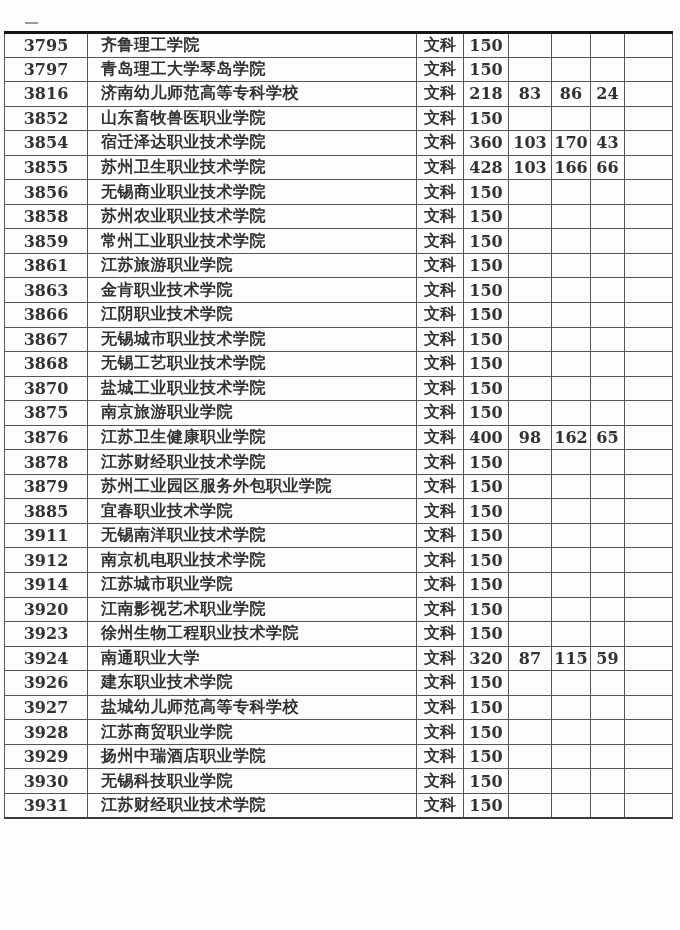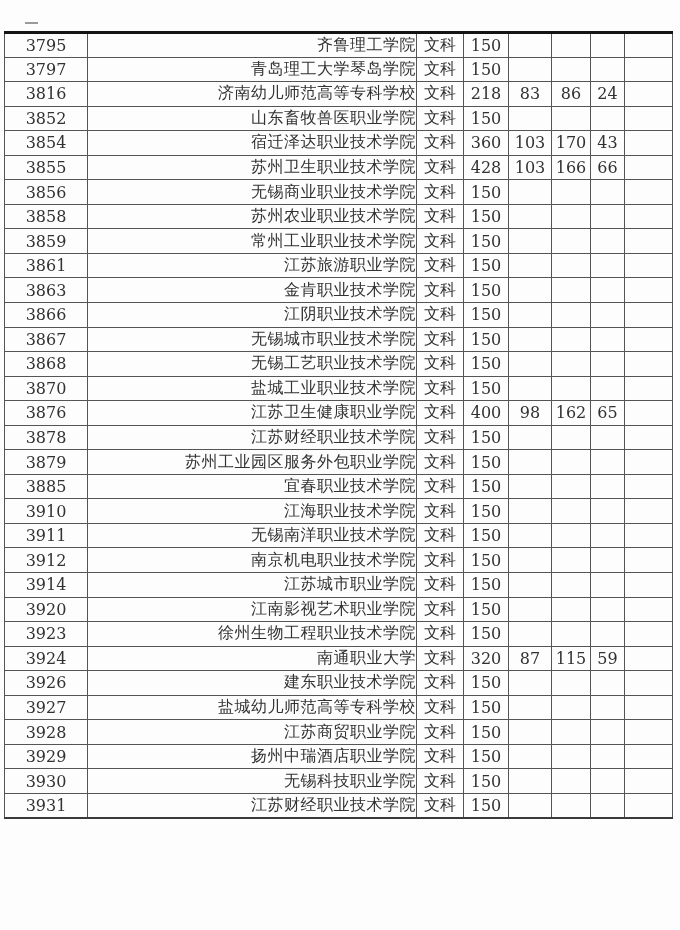--- a/index.html
+++ b/index.html
@@ -21,34 +21,35 @@
     background: #9a9a9a;
   }
   table.score-table {
     position: absolute;
     left: 4px; top: 31px;
     width: 668px;
     border-collapse: collapse;
     table-layout: fixed;
     border-top: 3px solid #141414;
     border-bottom: 2px solid #3a3a3a;
+    font-weight: bold;
   }
   table.score-table td {
     border: 1px solid #555555;
     height: 24.55px;
     font-size: 16px;
     color: #323232;
     text-align: center;
     vertical-align: middle;
     white-space: nowrap;
     overflow: hidden;
     padding: 0;
   }
   table.score-table td.cell-name {
-    text-align: right;
+    text-align: left;
     padding-left: 13px;
     letter-spacing: 0.5px;
   }
   table.score-table td.cell-code,
   table.score-table td.cell-num {
     font-family: "DejaVu Serif", "Liberation Serif", serif;
   }
 </style>
 </head>
 <body>
@@ -228,20 +229,30 @@
           <td class="cell-code">3870</td>
           <td class="cell-name">盐城工业职业技术学院</td>
           <td class="cell-cat">文科</td>
           <td class="cell-num">150</td>
           <td class="cell-num"></td>
           <td class="cell-num"></td>
           <td class="cell-num"></td>
           <td class="cell-num"></td>
         </tr>
 
+        <tr>
+          <td class="cell-code">3875</td>
+          <td class="cell-name">南京旅游职业学院</td>
+          <td class="cell-cat">文科</td>
+          <td class="cell-num">150</td>
+          <td class="cell-num"></td>
+          <td class="cell-num"></td>
+          <td class="cell-num"></td>
+          <td class="cell-num"></td>
+        </tr>
 
         <tr>
           <td class="cell-code">3876</td>
           <td class="cell-name">江苏卫生健康职业学院</td>
           <td class="cell-cat">文科</td>
           <td class="cell-num">400</td>
           <td class="cell-num">98</td>
           <td class="cell-num">162</td>
           <td class="cell-num">65</td>
           <td class="cell-num"></td>
@@ -273,30 +284,20 @@
           <td class="cell-code">3885</td>
           <td class="cell-name">宜春职业技术学院</td>
           <td class="cell-cat">文科</td>
           <td class="cell-num">150</td>
           <td class="cell-num"></td>
           <td class="cell-num"></td>
           <td class="cell-num"></td>
           <td class="cell-num"></td>
         </tr>
 
-        <tr>
-          <td class="cell-code">3910</td>
-          <td class="cell-name">江海职业技术学院</td>
-          <td class="cell-cat">文科</td>
-          <td class="cell-num">150</td>
-          <td class="cell-num"></td>
-          <td class="cell-num"></td>
-          <td class="cell-num"></td>
-          <td class="cell-num"></td>
-        </tr>
 
         <tr>
           <td class="cell-code">3911</td>
           <td class="cell-name">无锡南洋职业技术学院</td>
           <td class="cell-cat">文科</td>
           <td class="cell-num">150</td>
           <td class="cell-num"></td>
           <td class="cell-num"></td>
           <td class="cell-num"></td>
           <td class="cell-num"></td>

